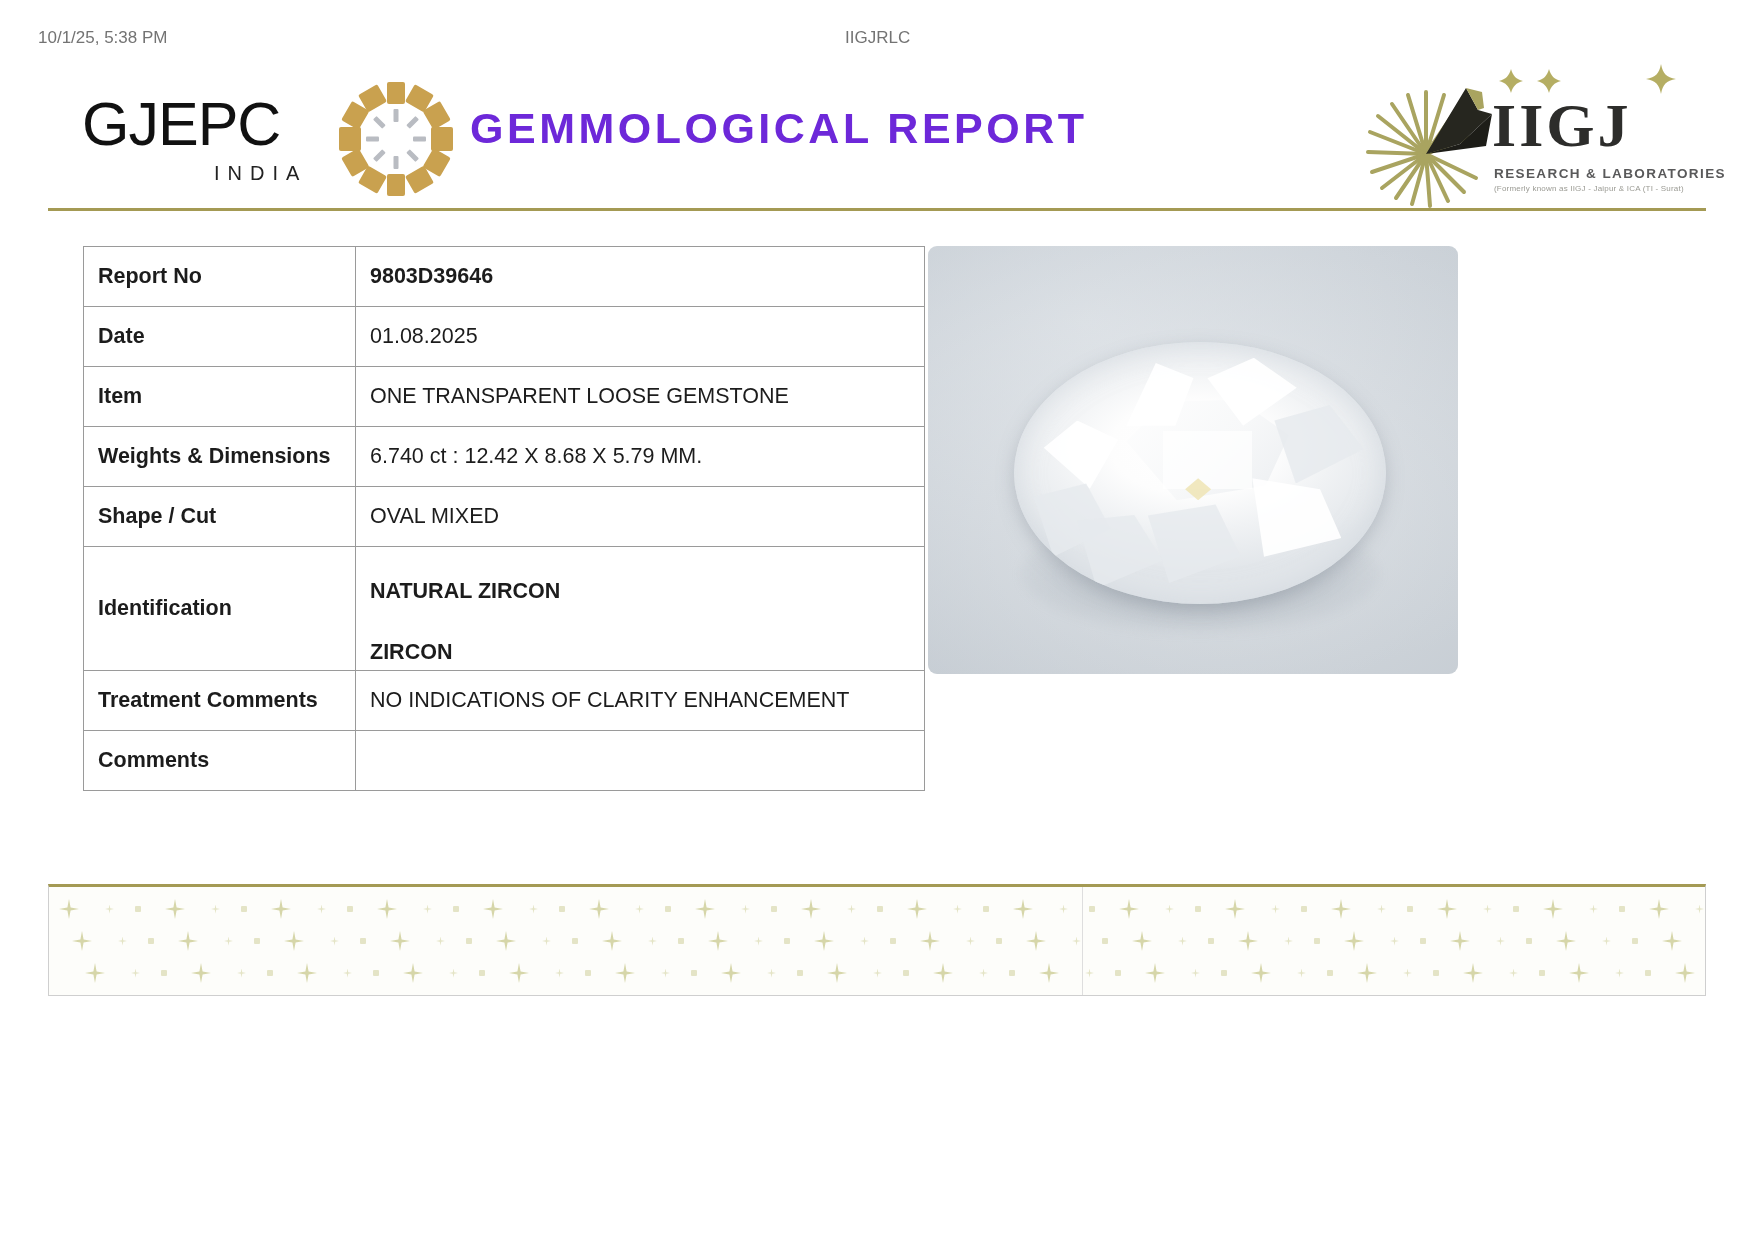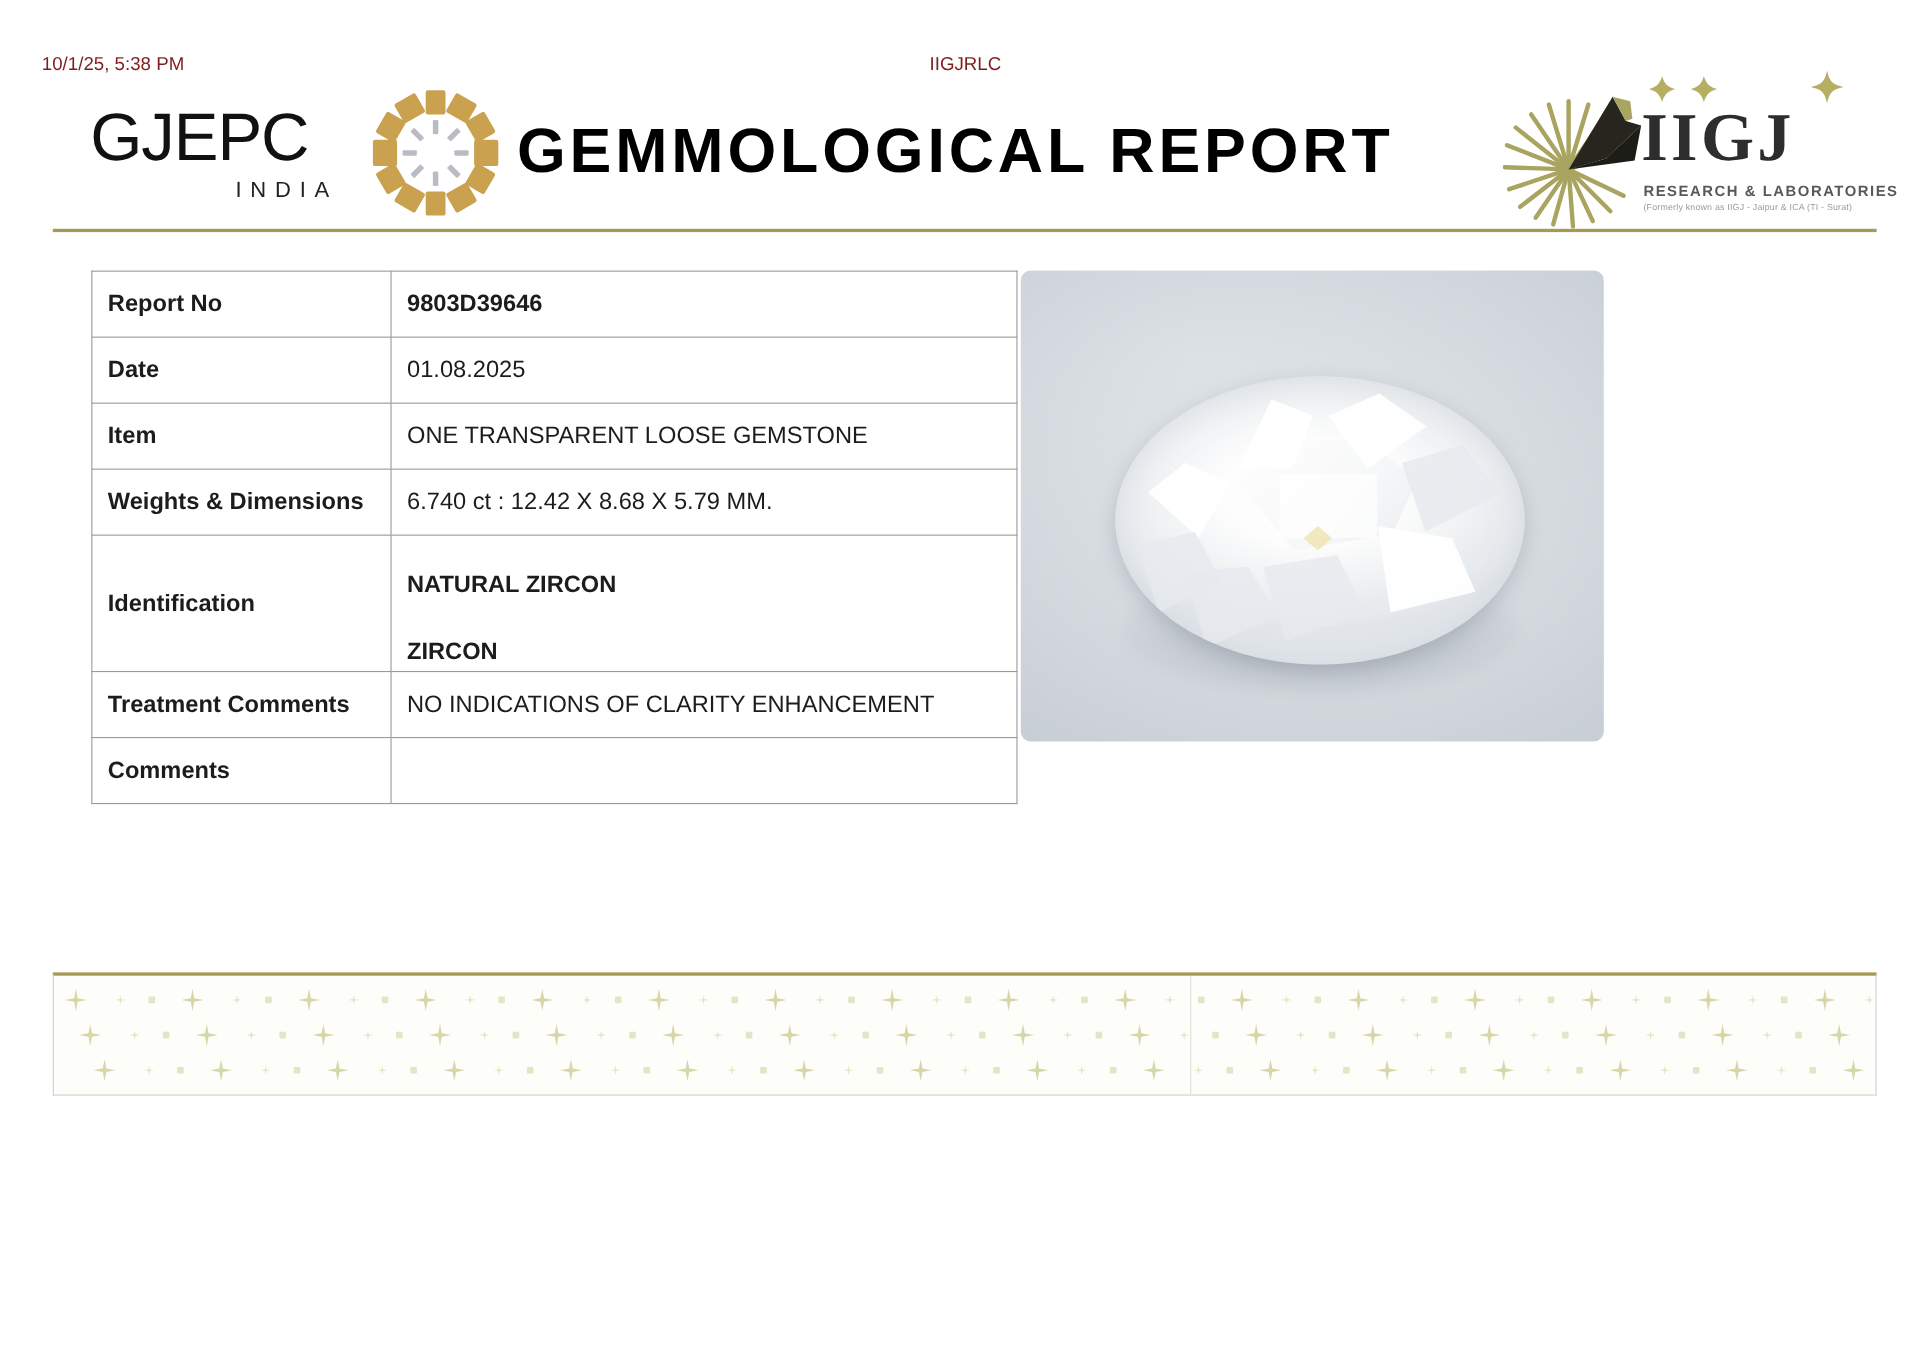--- a/index.html
+++ b/index.html
@@ -17,22 +17,21 @@
   }
 
   
   .print-header {
     position: absolute;
     top: 28px; left: 0; right: 0;
     height: 20px;
     display: flex;
     align-items: center;
     font-size: 17px;
-    color: #7f1d1d;
-    margin-top: 21px;
+    color: #737373;
   }
   .print-header .ph-left  { position: absolute; left: 38px; white-space: nowrap; }
   .print-header .ph-mid   { position: absolute; left: 845px; white-space: nowrap; }
 
   
   .masthead {
     position: absolute;
     top: 62px; left: 48px; right: 48px;
     height: 140px;
   }
@@ -62,24 +61,24 @@
   .gjepc-mark {
     position: absolute;
     left: 253px; top: -2px;
     width: 122px; height: 122px;
   }
 
   
   .report-title {
     position: absolute;
     left: 422px; top: 42px;
-    font-size: 57px;
+    font-size: 43px;
     font-weight: bold;
     letter-spacing: 3.5px;
-    color: #000000;
+    color: #6d28d9;
     white-space: nowrap;
   }
 
   
   .iigj {
     position: absolute;
     right: 10px; top: 0px;
     width: 330px; height: 145px;
   }
   .iigj-burst { position: absolute; left: 0px; top: 6px; width: 140px; height: 140px; }
@@ -385,20 +384,24 @@
         <td class="lbl">Date</td>
         <td class="val">01.08.2025</td>
       </tr>
       <tr class="r-tall">
         <td class="lbl">Item</td>
         <td class="val">ONE TRANSPARENT LOOSE GEMSTONE</td>
       </tr>
       <tr class="r-tall">
         <td class="lbl">Weights &amp; Dimensions</td>
         <td class="val">6.740 ct : 12.42 X 8.68 X 5.79 MM.</td>
+      </tr>
+      <tr class="r-tall">
+        <td class="lbl">Shape / Cut</td>
+        <td class="val">OVAL MIXED</td>
       </tr>
       <tr class="r-ident">
         <td class="lbl">Identification</td>
         <td class="val bold">
           <span class="val-line">NATURAL ZIRCON</span>
           <span class="val-line">ZIRCON</span>
         </td>
       </tr>
       <tr class="r-tall">
         <td class="lbl">Treatment Comments</td>

